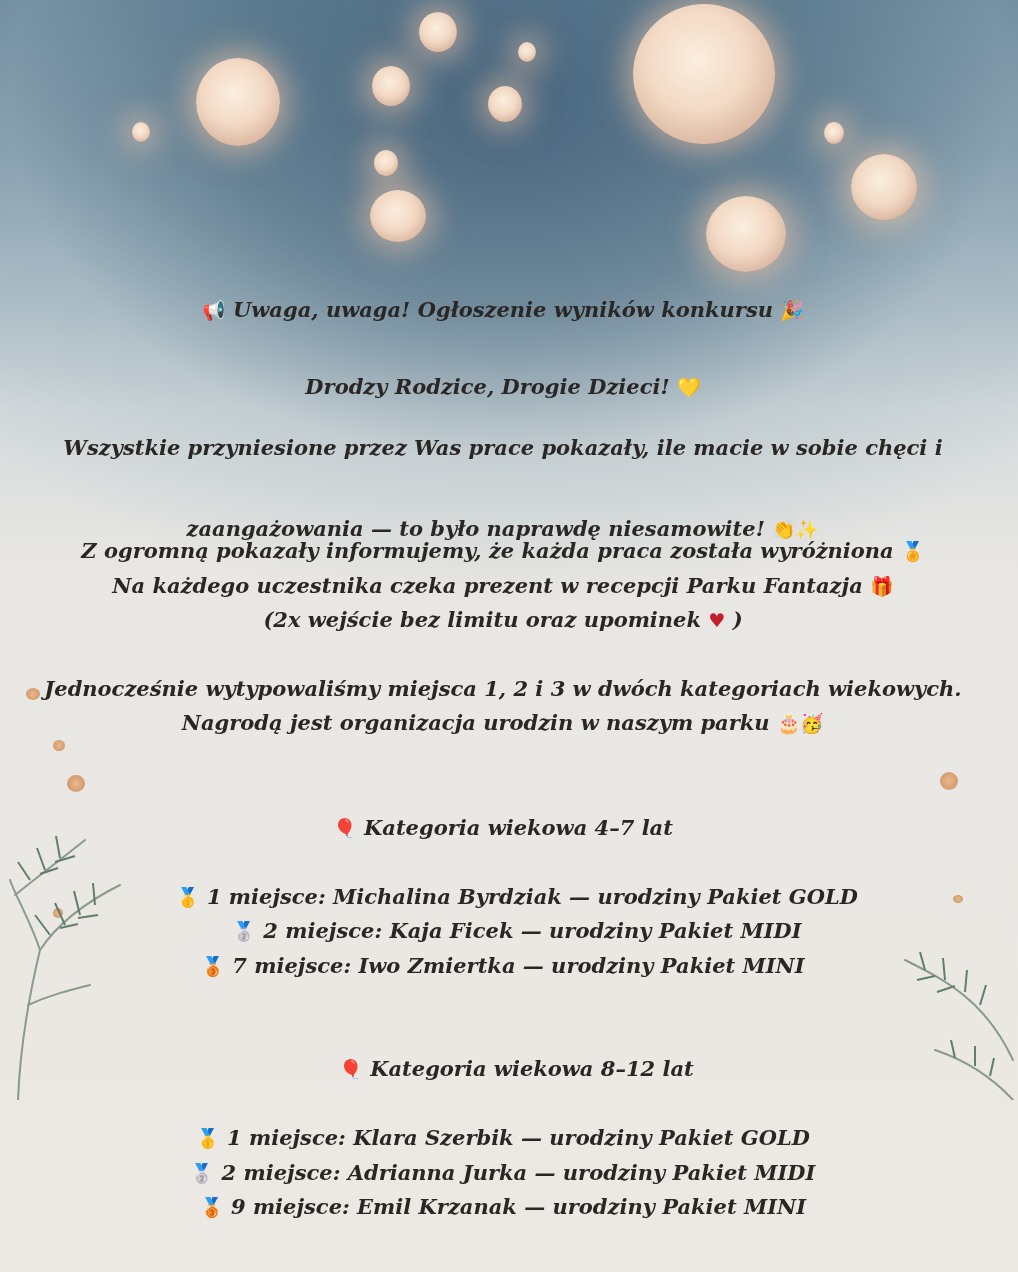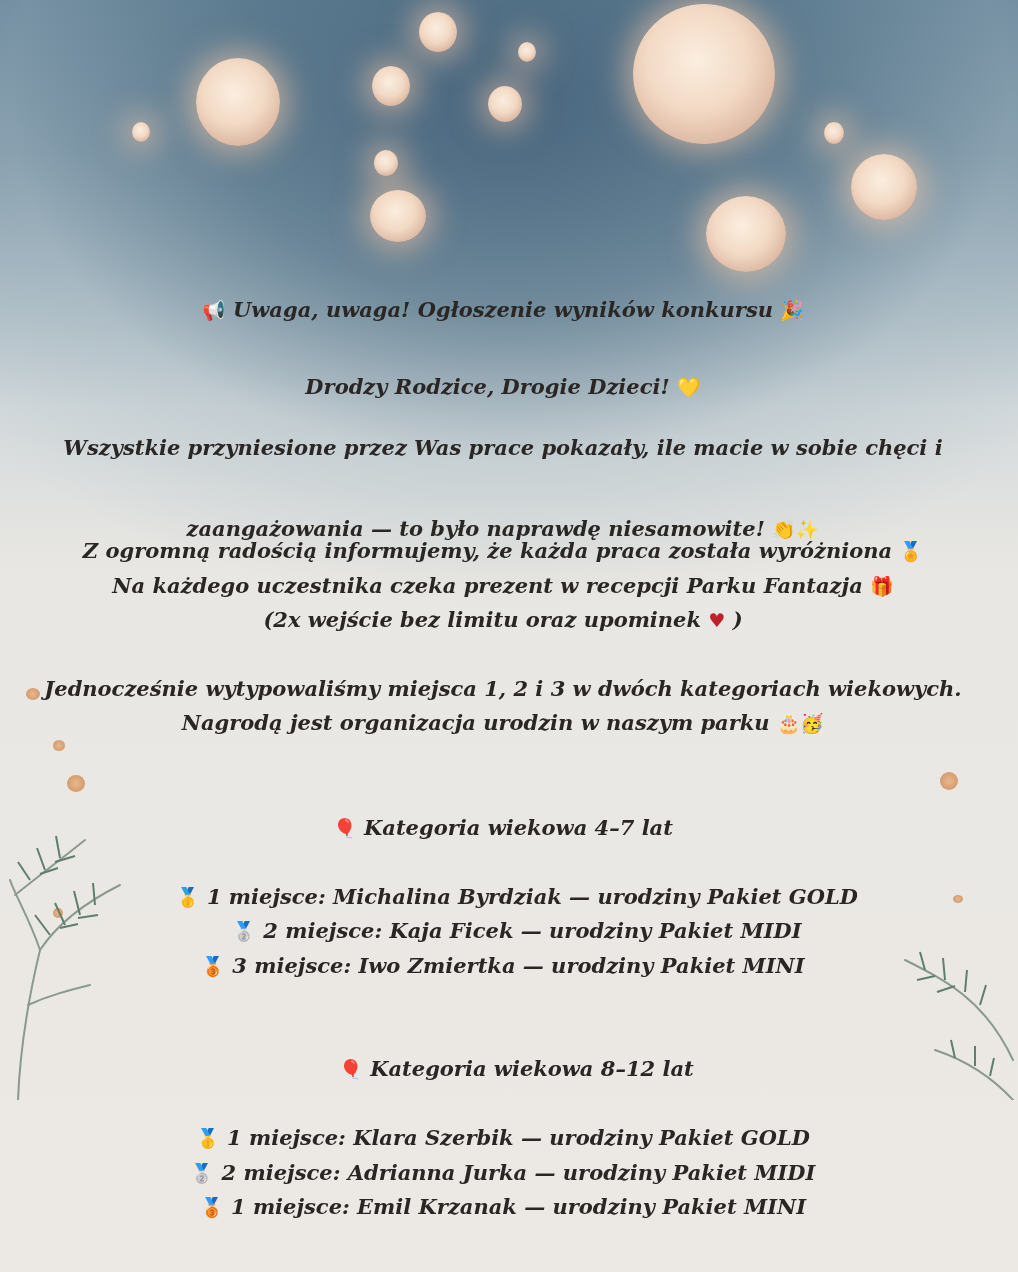--- a/index.html
+++ b/index.html
@@ -92,21 +92,21 @@
 
   <div class="line" style="top:431px;">
     <span>Wszystkie przyniesione przez Was prace pokazały, ile macie w sobie chęci i</span>
   </div>
   <div class="line" style="top:465px;margin-top:47px;">
     <span>zaangażowania — to było naprawdę niesamowite!</span>
     <span class="emoji">👏✨</span>
   </div>
 
   <div class="line" style="top:534px;">
-    <span>Z ogromną radością informujemy, że każda praca została wyróżniona</span>
+    <span>Z ogromną pokazały informujemy, że każda praca została wyróżniona</span>
     <span class="emoji">🏅</span>
   </div>
   <div class="line" style="top:569px;">
     <span>Na każdego uczestnika czeka prezent w recepcji Parku Fantazja</span>
     <span class="emoji">🎁</span>
   </div>
   <div class="line" style="top:603px;">
     <span>(2x wejście bez limitu oraz upominek</span>
     <span class="emoji" style="color:#c0202a;">♥</span>
     <span>)</span>
@@ -127,32 +127,32 @@
   <div class="line" style="top:880px;padding-left:28px;">
     <span class="emoji">🥇</span>
     <span>1 miejsce: Michalina Byrdziak — urodziny Pakiet GOLD</span>
   </div>
   <div class="line" style="top:914px;margin-left:28px;">
     <span class="emoji">🥈</span>
     <span>2 miejsce: Kaja Ficek — urodziny Pakiet MIDI</span>
   </div>
   <div class="line" style="top:949px;">
     <span class="emoji">🥉</span>
-    <span>3 miejsce: Iwo Zmiertka — urodziny Pakiet MINI</span>
+    <span>7 miejsce: Iwo Zmiertka — urodziny Pakiet MINI</span>
   </div>
 
   <div class="line" style="top:1052px;margin-left:27px;">
     <span class="emoji">🎈</span>
     <span>Kategoria wiekowa 8–12 lat</span>
   </div>
   <div class="line" style="top:1121px;">
     <span class="emoji">🥇</span>
     <span>1 miejsce: Klara Szerbik — urodziny Pakiet GOLD</span>
   </div>
   <div class="line" style="top:1156px;">
     <span class="emoji">🥈</span>
     <span>2 miejsce: Adrianna Jurka — urodziny Pakiet MIDI</span>
   </div>
   <div class="line" style="top:1190px;">
     <span class="emoji">🥉</span>
-    <span>1 miejsce: Emil Krzanak — urodziny Pakiet MINI</span>
+    <span>9 miejsce: Emil Krzanak — urodziny Pakiet MINI</span>
   </div>
 </div>
 
 </body></html>

